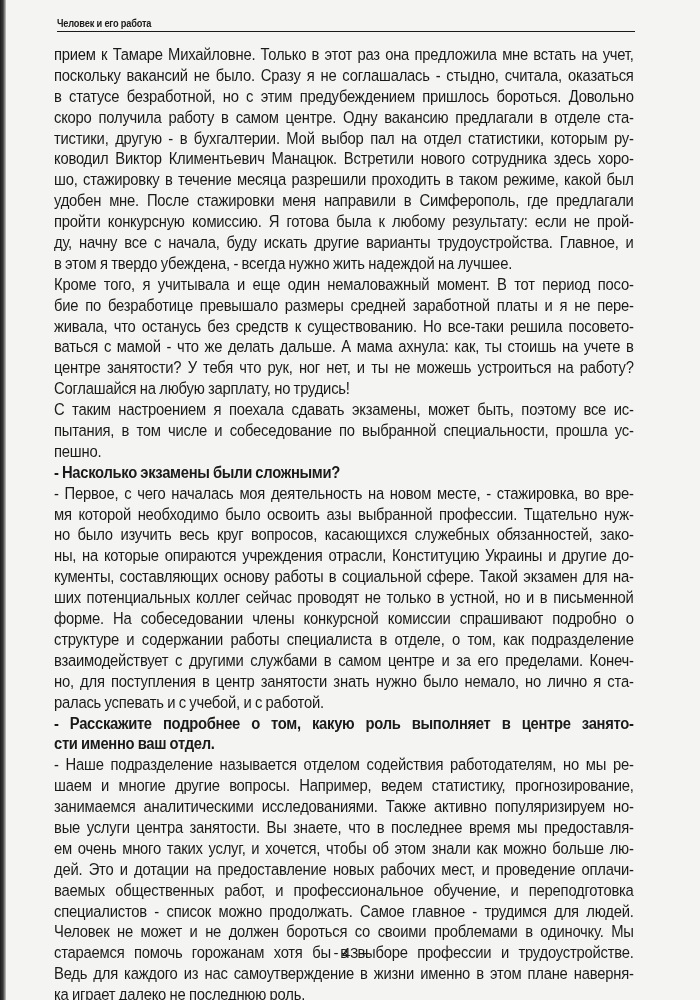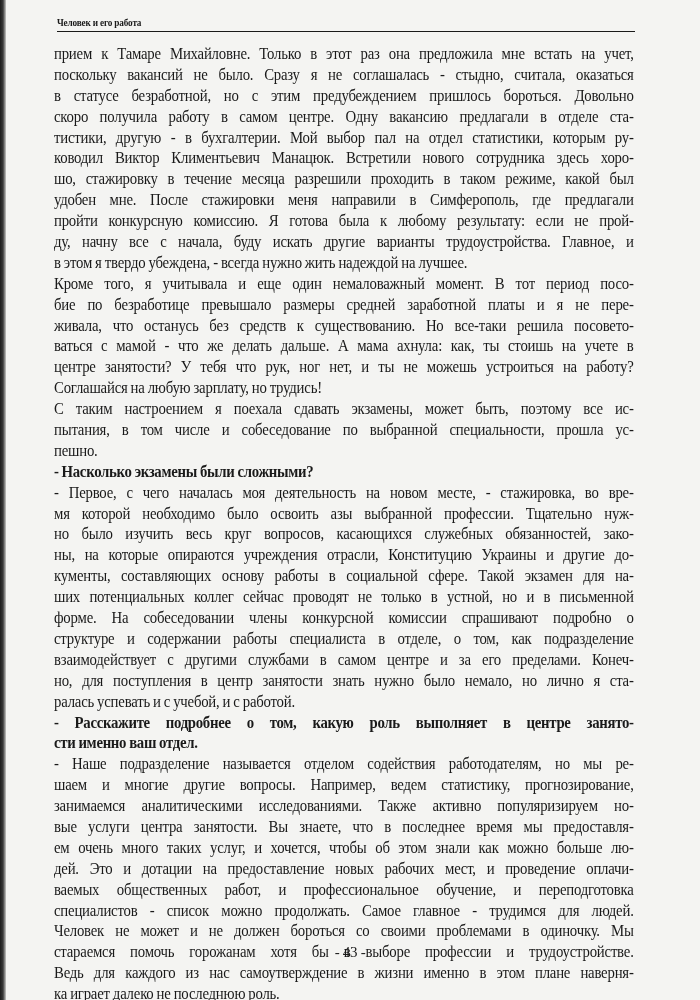--- a/index.html
+++ b/index.html
@@ -8,21 +8,21 @@
     background: #f4f4f2;
     position: relative;
     font-family: "Liberation Sans", sans-serif;
     color: #1a1a1a;
   }
   .left-edge {
     position: absolute; left: 0; top: 0; bottom: 0; width: 6px;
     background: linear-gradient(to right, #1c1c1c 0, #3a3a3a 3px, #c8c8c6 6px);
   }
   .page {
-    position: absolute; left: 0; top: 0; width: 700px; height: 1000px; font-family: Liberation Serif, serif;
+    position: absolute; left: 0; top: 0; width: 700px; height: 1000px;
   }
   .running-header {
     position: absolute; left: 57px; top: 17px; width: 578px;
     font-size: 10.5px; font-weight: bold; letter-spacing: -0.2px;
     transform: scaleX(0.88); transform-origin: left top;
   }
   .header-rule {
     position: absolute; left: 57px; top: 31px; width: 578px; height: 0;
     border-top: 1.5px solid #1a1a1a;
   }

